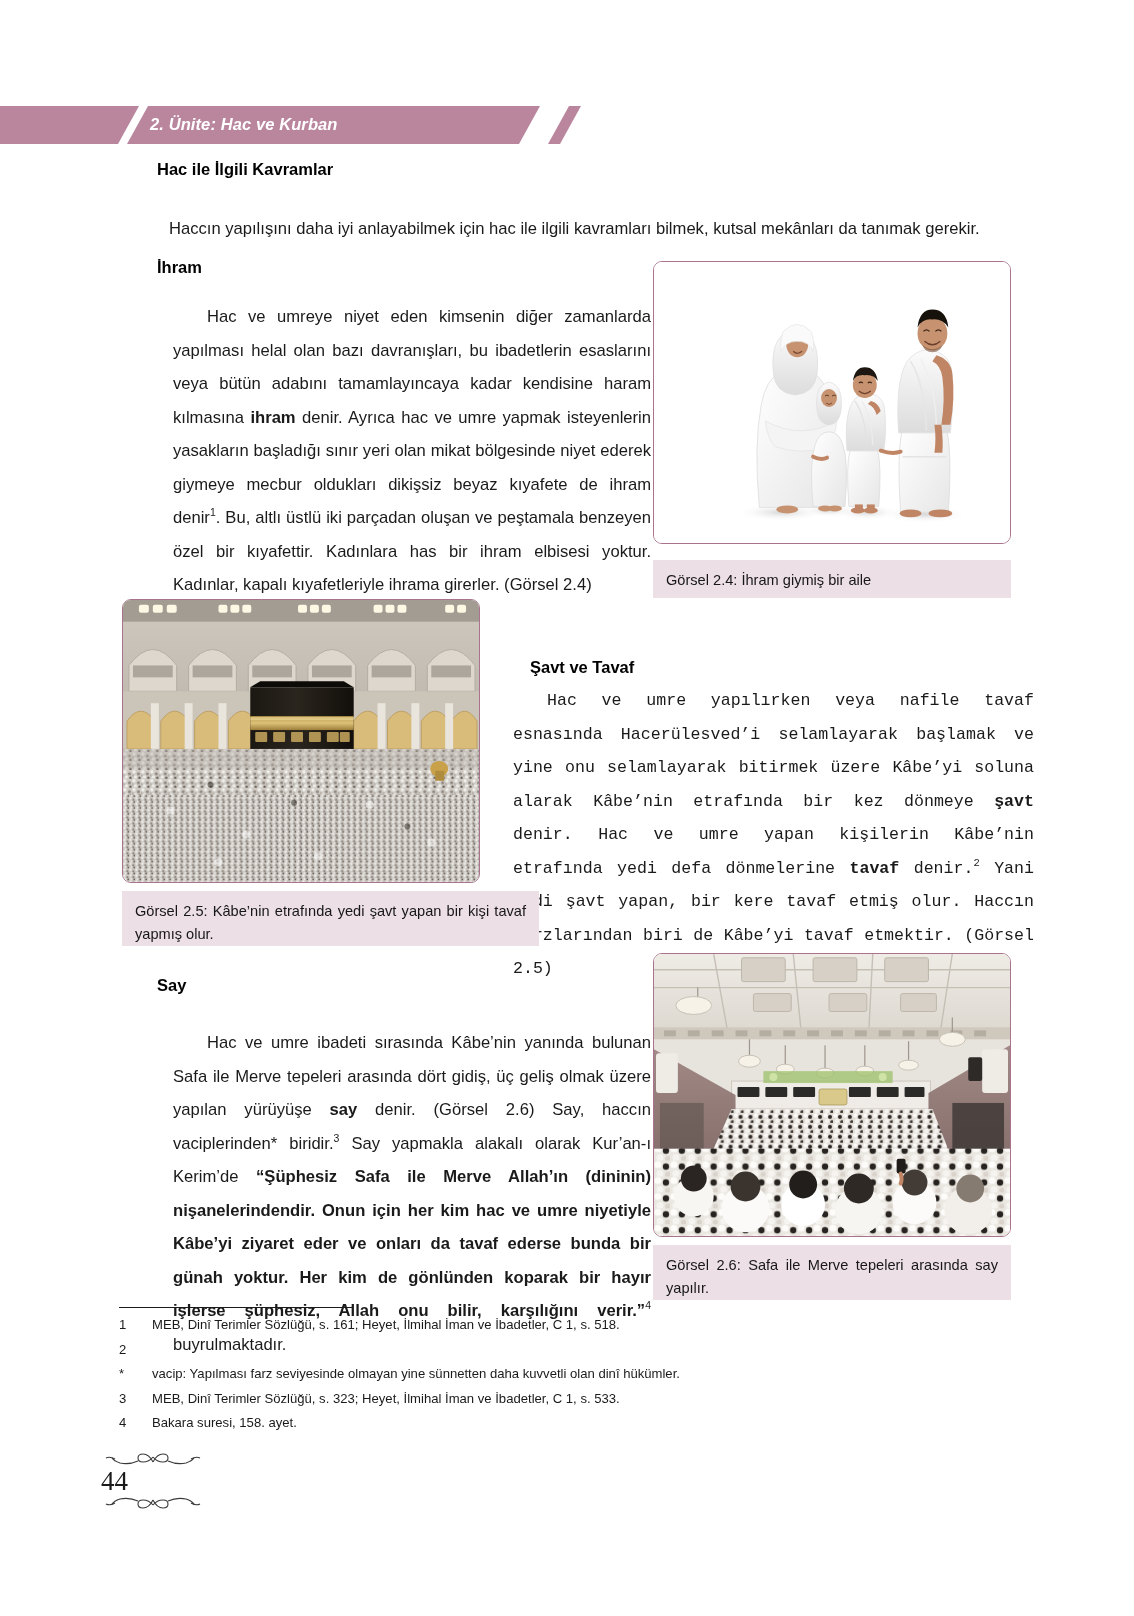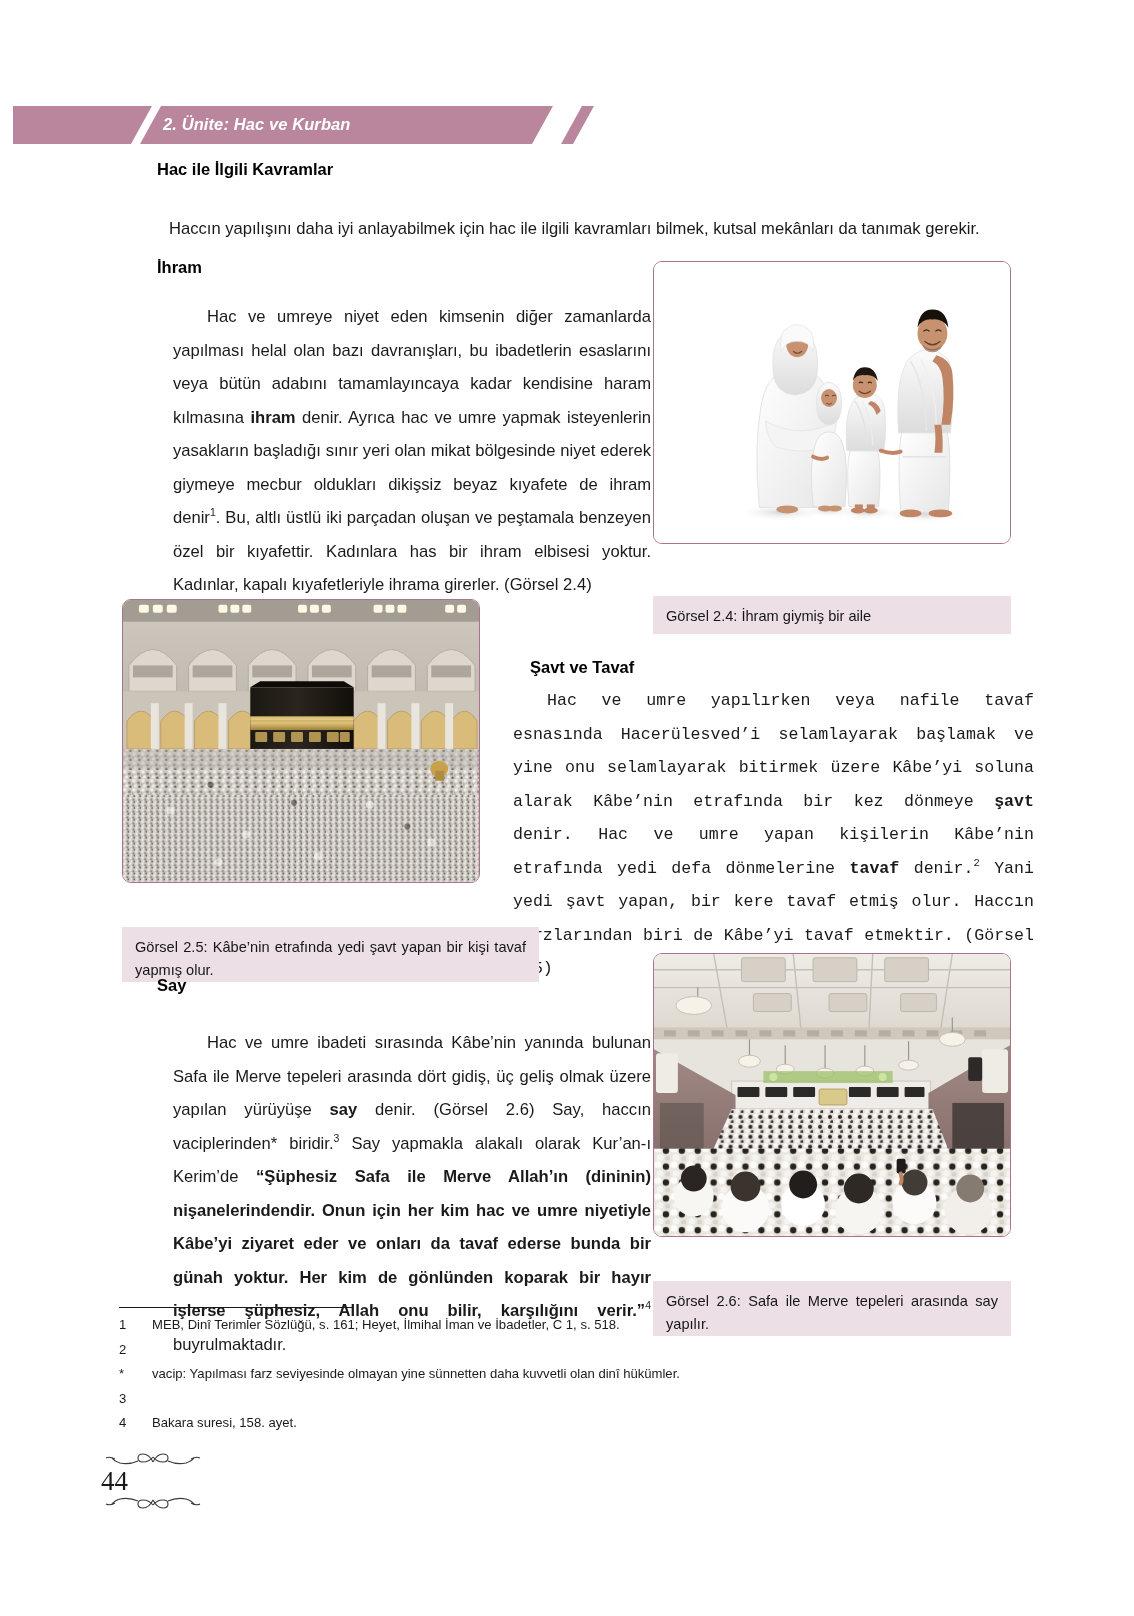--- a/index.html
+++ b/index.html
@@ -12,21 +12,21 @@
     height: 1616px;
     position: relative;
     font-family: "Liberation Sans", sans-serif;
     color: #111111;
     overflow: hidden;
   }
 
   
   .banner-wrap {
     position: absolute;
-    left: 13px;
+    left: 0;
     top: 106px;
     width: 581px;
     height: 52px;
     text-align: right;
   }
   .banner-bar {
     position: absolute;
     left: 0; top: 0;
     width: 540px; height: 38px;
     background: #b9869e;
@@ -108,21 +108,20 @@
   }
   .fig-caption {
     position: absolute;
     background: #eddfe6;
     color: #171717;
     font-size: 14.6px;
     line-height: 23px;
     padding: 9px 13px 10px 13px;
     box-sizing: border-box;
     text-align: justify;
-    margin-top: 36px;
   }
 
   
   #fig24 { left: 653px; top: 261px; width: 358px; height: 283px; }
   #cap24 { left: 653px; top: 560px; width: 358px; height: 38px; text-align: left; }
 
   
   #fig25 { left: 122px; top: 599px; width: 358px; height: 284px; }
   #cap25 { left: 122px; top: 891px; width: 417px; height: 55px; }
 
@@ -579,20 +578,21 @@
   </div>
   <div class="fn-row">
     <span class="fn-marker">2</span>
   </div>
   <div class="fn-row">
     <span class="fn-marker">*</span>
     <span class="fn-text">vacip: Yapılması farz seviyesinde olmayan yine sünnetten daha kuvvetli olan dinî hükümler.</span>
   </div>
   <div class="fn-row">
     <span class="fn-marker">3</span>
+    <span class="fn-text">MEB, Dinî Terimler Sözlüğü, s. 323; Heyet, İlmihal İman ve İbadetler, C 1, s. 533.</span>
   </div>
   <div class="fn-row">
     <span class="fn-marker">4</span>
     <span class="fn-text">Bakara suresi, 158. ayet.</span>
   </div>
 </div>
 
 <div id="pagenum-wrap">
   <svg class="flourish" width="104" height="14" viewBox="0 0 104 14">
     <g fill="none" stroke="#3a3a3a" stroke-width="1.1">

